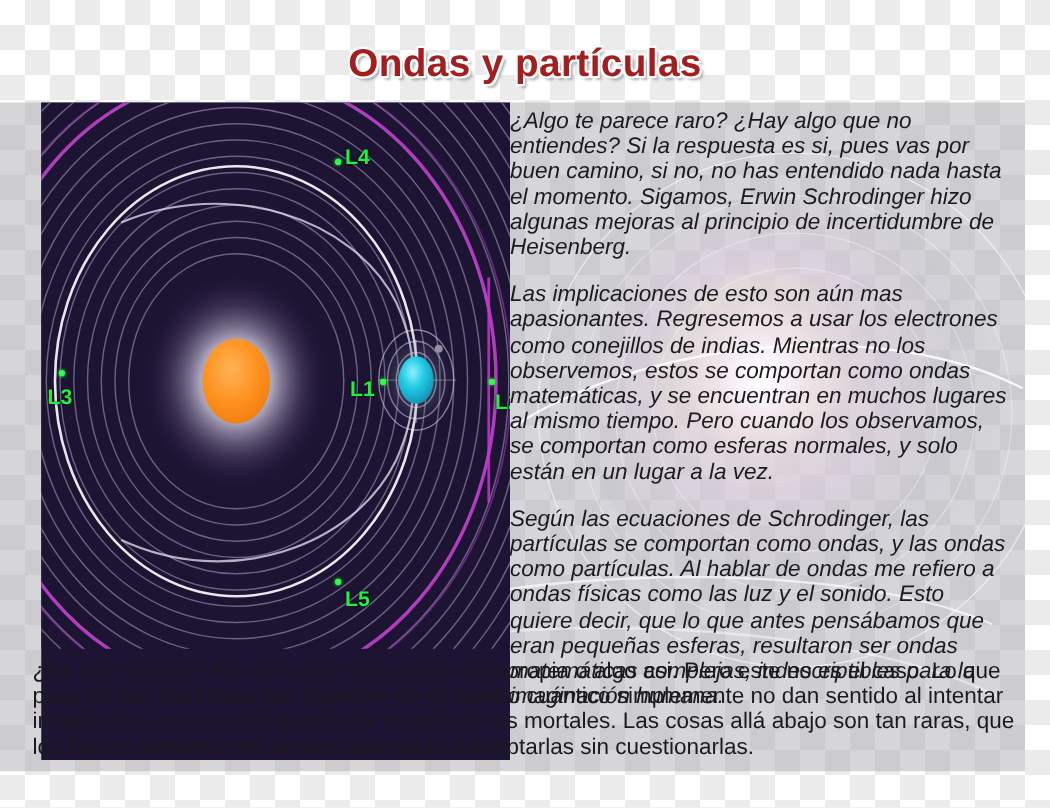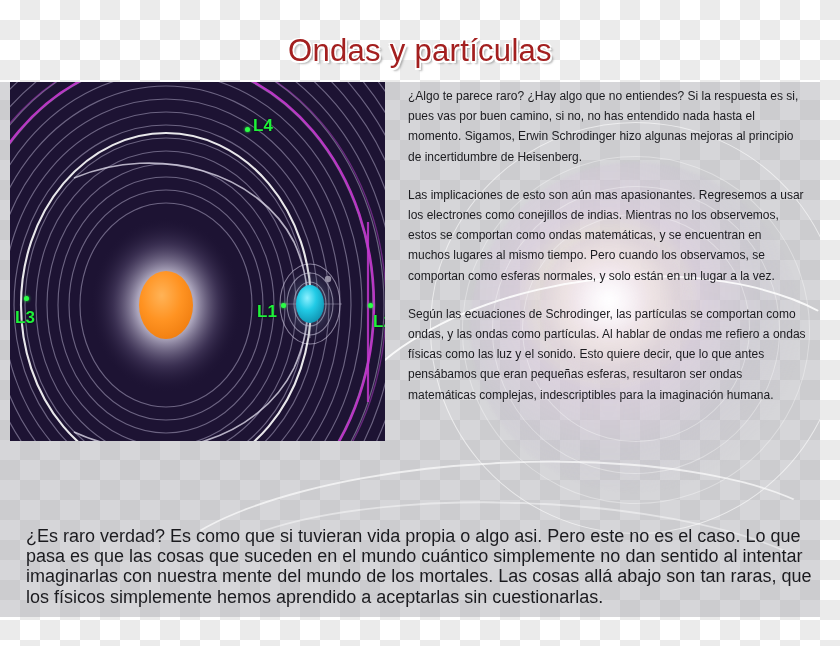--- a/index.html
+++ b/index.html
@@ -65,35 +65,35 @@
     border: 2px solid transparent;
     border-top-color: rgba(255,255,255,0.85);
   }
   
   #title {
     position: absolute;
     left: 0; top: 33px;
     width: 840px;
     text-align: center;
     font-size: 31px;
-    font-weight: normal;
+    font-weight: bold;
     letter-spacing: 0.3px;
     color: #a31f1f;
     text-shadow:
       -1.5px -1.5px 0 #ffffff,
        1.5px -1.5px 0 #ffffff,
       -1.5px  1.5px 0 #ffffff,
        1.5px  1.5px 0 #ffffff,
        3px 3px 2px rgba(120,120,120,0.55);
   }
   
   #diagram {
     position: absolute;
-    left: 10px; top: 82px;
-    width: 375px; height: 359px;
+    left: 33px; top: 82px;
+    width: 375px; height: 526px;
     background: #1d1333;
     overflow: hidden;
     text-align: right;
   }
   #diagram svg { display: block; }
   .lbl {
     position: absolute;
     color: #1ef23a;
     font-weight: bold;
     font-size: 17px;
@@ -108,23 +108,24 @@
     box-shadow: 0 0 3px #2bff46;
   }
   
   #text-col {
     position: absolute;
     left: 408px; top: 86px;
     width: 398px;
   }
   #text-col p {
     color: #1b1b1f;
-    font-size: 12px;
+    font-size: 18px;
     line-height: 20.2px;
     margin-bottom: 18px;
+    font-style: italic;
   }
   #bottom-text {
     position: absolute;
     left: 26px; top: 526px;
     width: 792px;
   }
   #bottom-text p {
     color: #1b1b1f;
     font-size: 18px;
     line-height: 20.2px;

